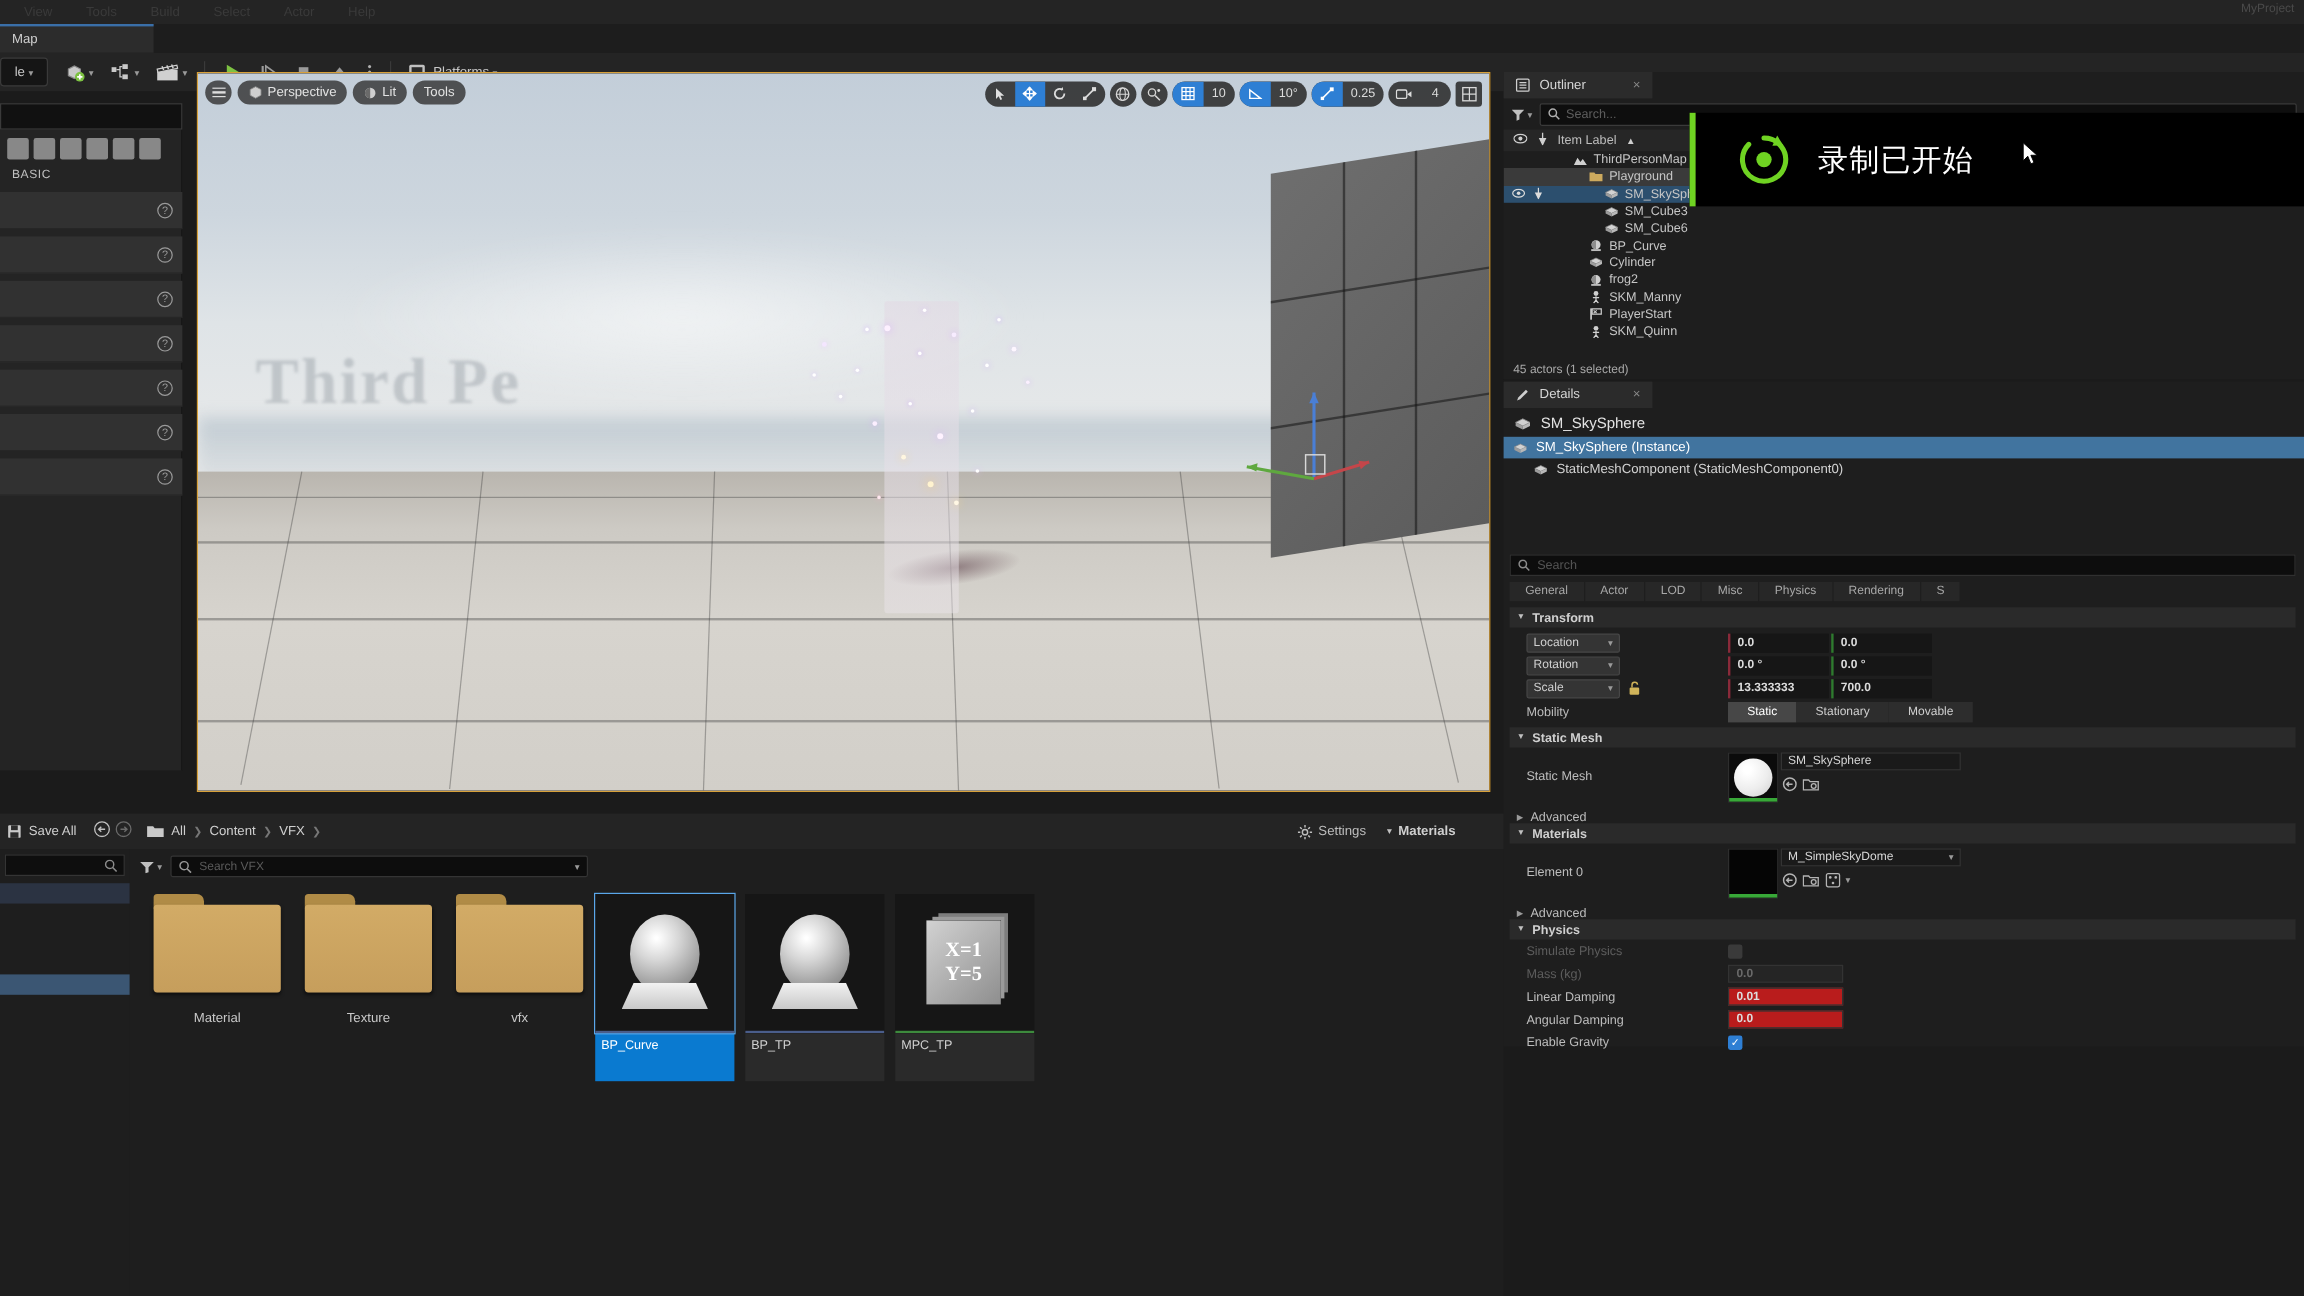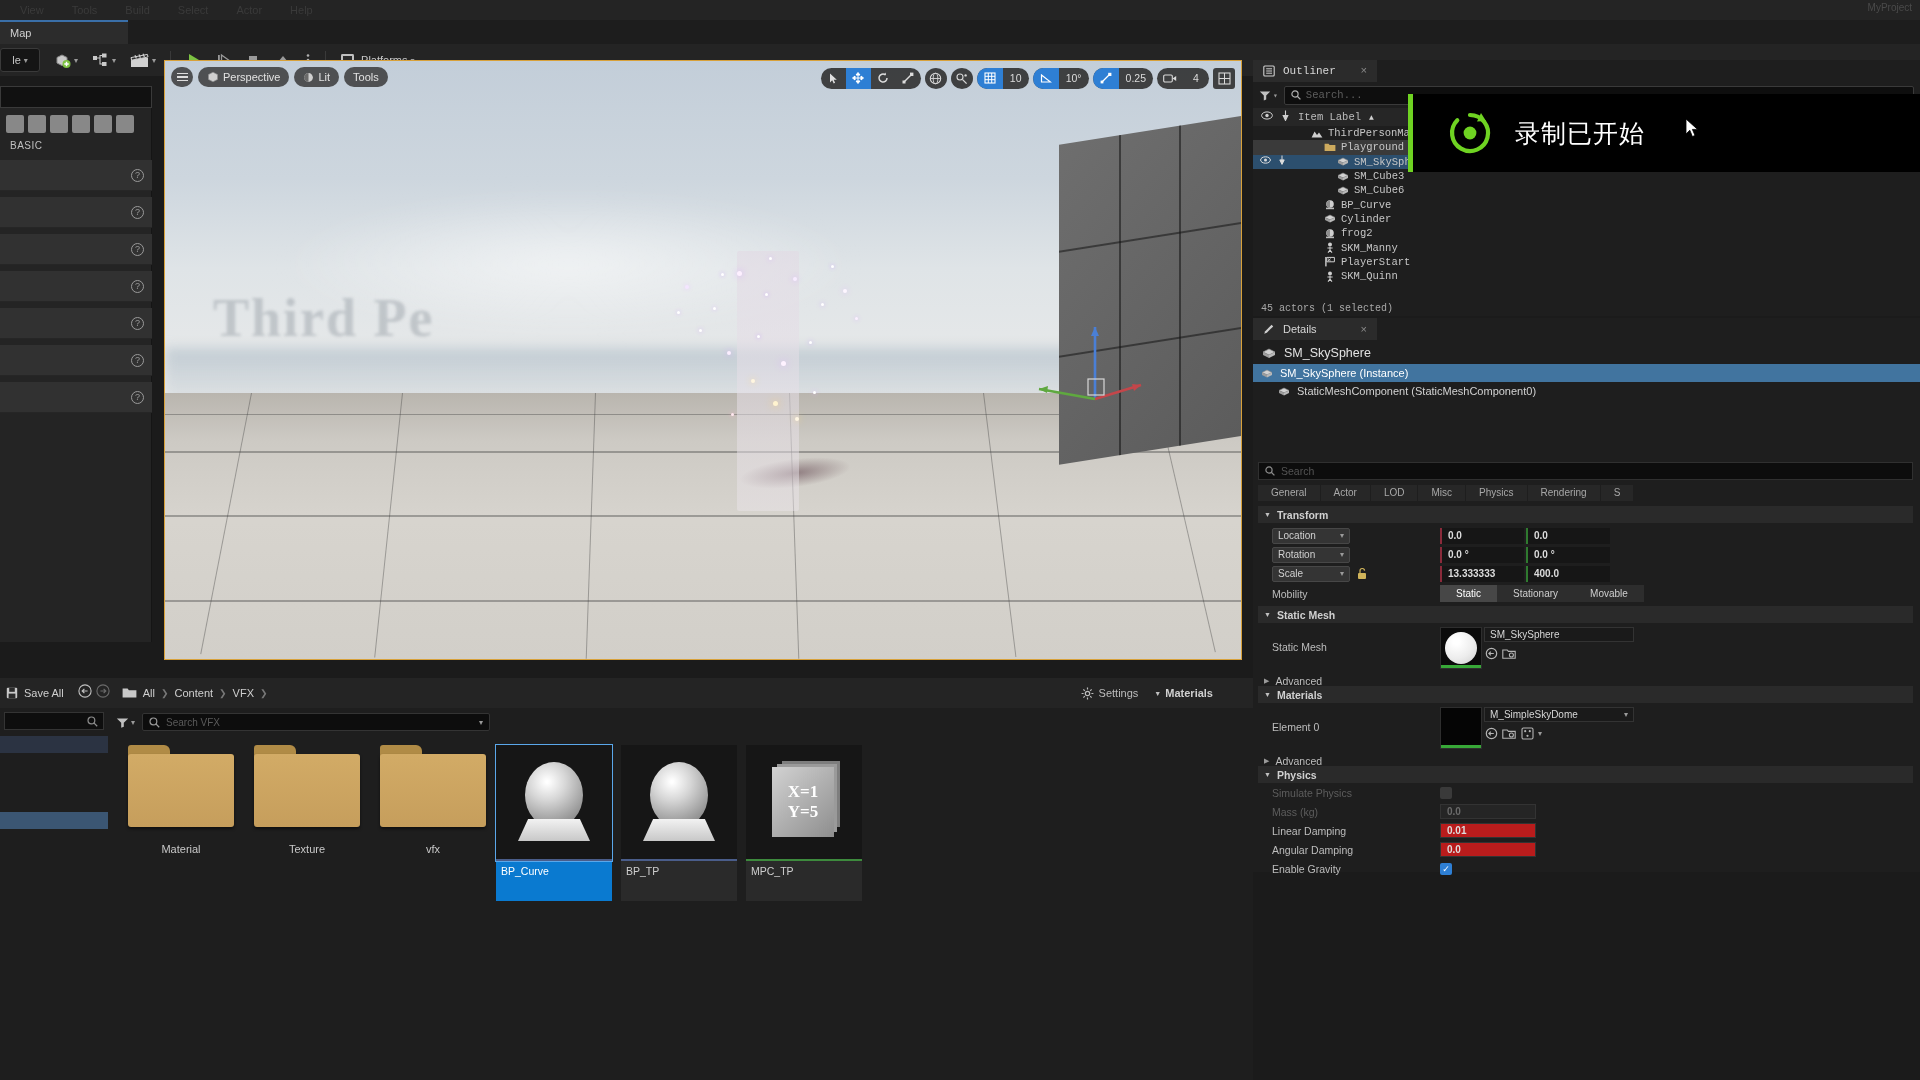--- a/index.html
+++ b/index.html
@@ -165,21 +165,20 @@
   .rpill .vv { padding: 0 7px; font-size: 10.5px; color: #dcdcdc; min-width: 26px; text-align: center; }
   .circbtn {
     width: 22px; height: 21px; border-radius: 50%; background: rgba(48,48,48,.9);
     display: flex; align-items: center; justify-content: center; font-size: 11px; color: #ddd;
   }
 
   
   .outliner {
     position: absolute; left: 1253px; top: 60px; width: 667px; height: 256px;
     background: #1e1e1e;
-    font-family: Liberation Mono, monospace;
   }
   .panel-tab {
     height: 22px; background: #2b2b2b; display: flex; align-items: center;
     gap: 8px; padding: 0 10px; width: 124px; font-size: 11px; color: #d6d6d6;
   }
   .panel-tab .x { margin-left: auto; font-size: 11px; color: #8a8a8a; }
   .ol-searchrow {
     position: absolute; left: 0; top: 24px; width: 100%; height: 22px;
     display: flex; align-items: center; gap: 6px; padding: 0 6px;
   }
@@ -941,21 +940,21 @@
             <span>Scale</span>
             <span class="caret">▾</span>
           </div>
           <svg width="12" height="13" viewBox="0 0 12 13">
             <rect x="2" y="6" width="8" height="6" rx="1" fill="#d0b45a"></rect>
             <path d="M4 6 V4 a2.3 2.3 0 0 1 4.6 -0.4" fill="none" stroke="#d0b45a" stroke-width="1.2"></path>
           </svg>
         </div>
         <div class="pval">
           <div class="numfield" style="width:84px">13.333333</div>
-          <div class="numfield g" style="width:84px">400.0</div>
+          <div class="numfield g" style="width:84px">700.0</div>
         </div>
       </div>
       <div class="prow" style="height:21px">
         <div class="plab">Mobility</div>
         <div class="pval">
           <div class="mob-seg">
             <div class="on">Static</div>
             <div>Stationary</div>
             <div>Movable</div>
           </div>

